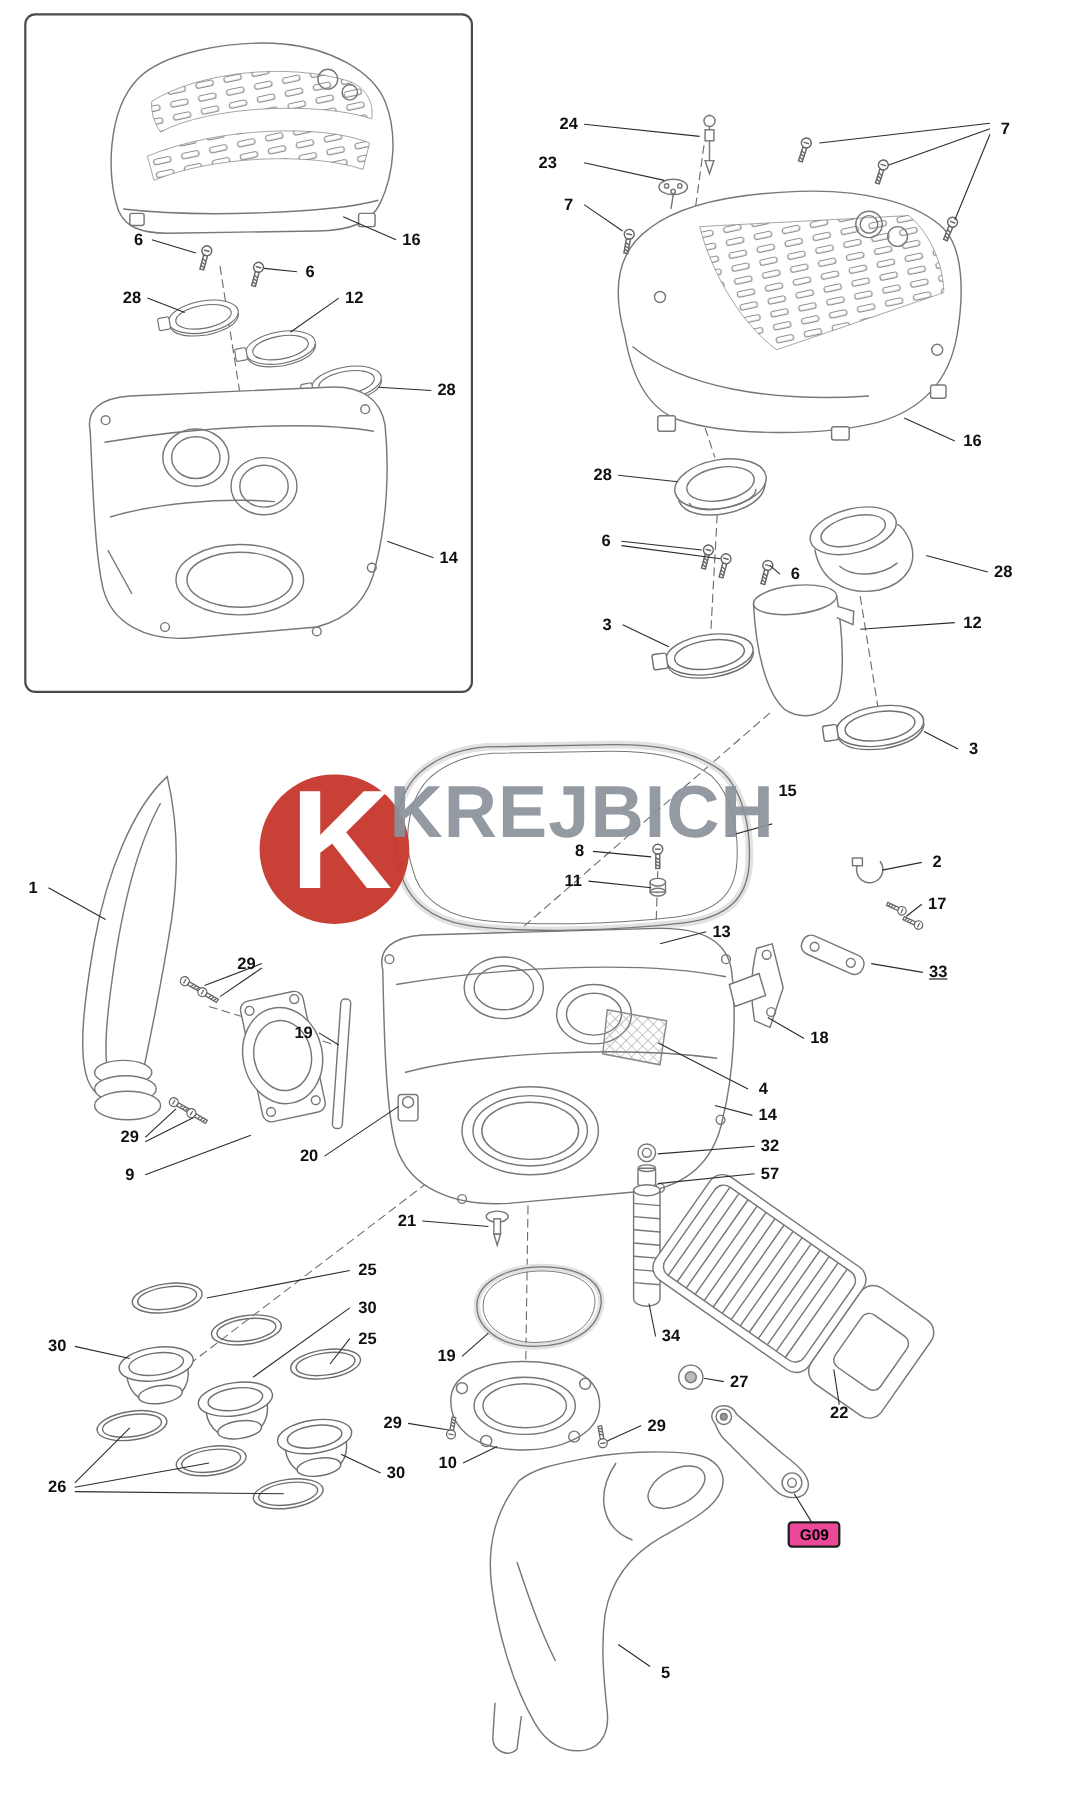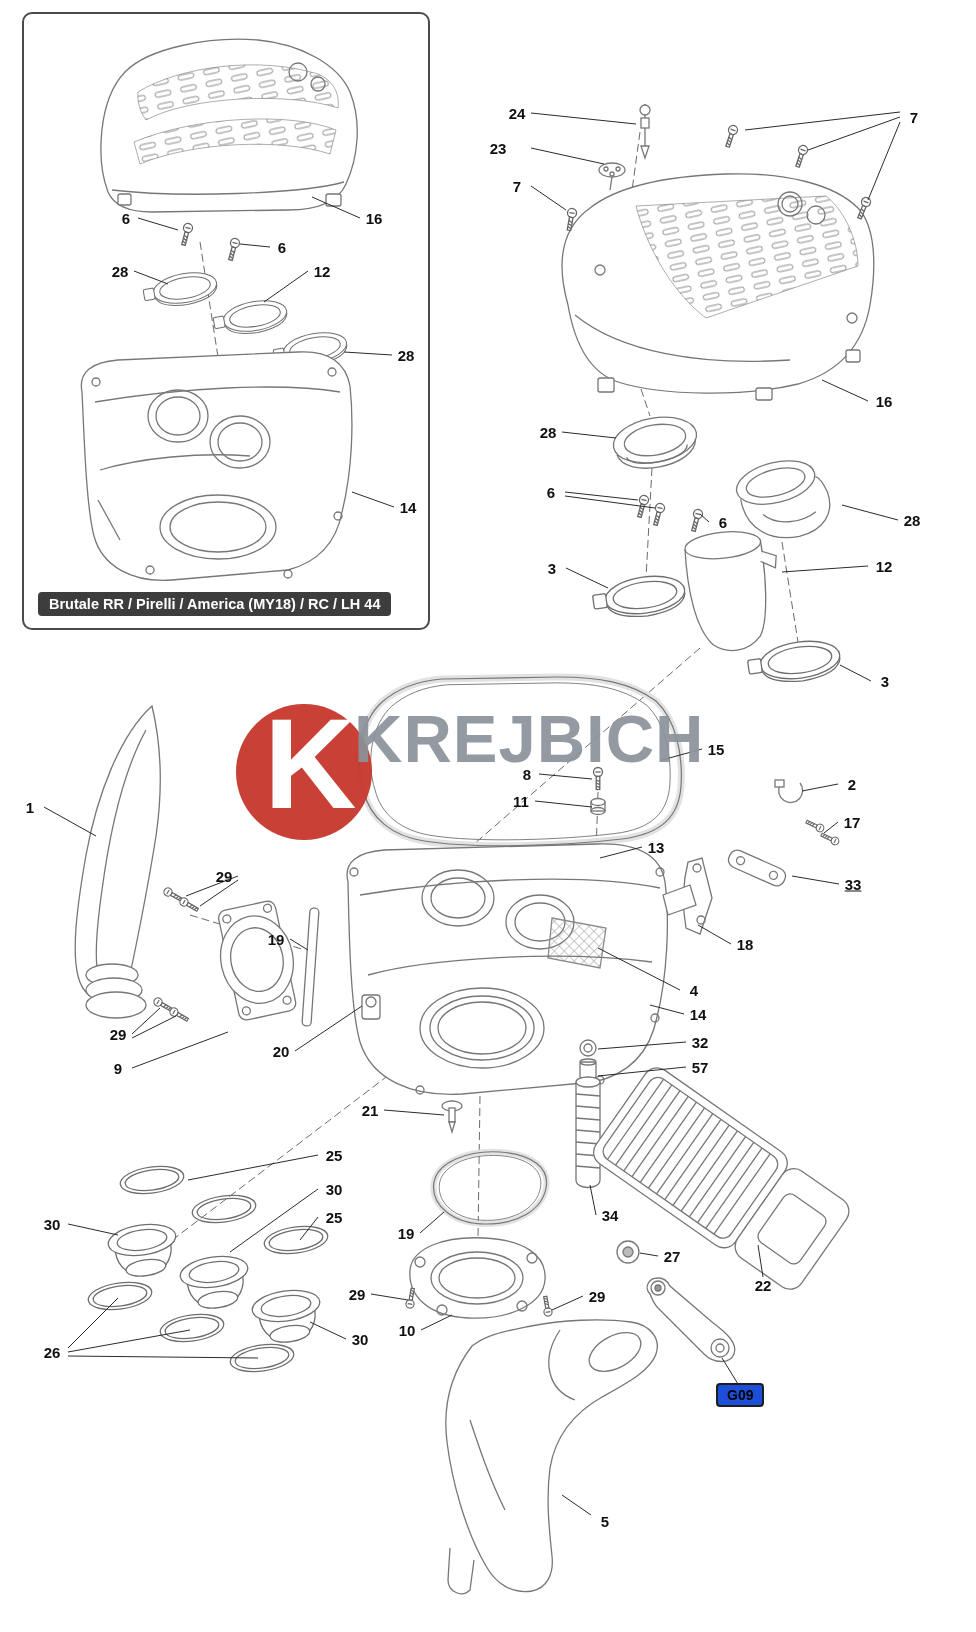--- a/index.html
+++ b/index.html
@@ -6,21 +6,21 @@
   .page{position:relative;width:976px;height:1632px;background:#fff;overflow:hidden;
         font-family:"Liberation Sans",sans-serif;}
   svg.art{position:absolute;left:0;top:0;}
   .inset-frame{position:absolute;left:22px;top:12px;width:404px;height:614px;
         border:2px solid #4a4a4a;border-radius:10px;pointer-events:none;}
   .callout-layer{position:absolute;left:0;top:0;width:100%;height:100%;pointer-events:none;}
   .callout{position:absolute;transform:translate(-50%,-50%);font-weight:700;font-size:15px;
         color:#101010;white-space:nowrap;}
   .caption{position:absolute;left:38px;top:592px;background:#3d3d3d;color:#fff;
         font-size:14.5px;font-weight:700;padding:4px 11px;border-radius:4px;white-space:nowrap;}
-  .gref{position:absolute;left:716px;top:1383px;border:2px solid #1d1d1d;background:#1d4ed8;
+  .gref{position:absolute;left:716px;top:1383px;border:2px solid #1d1d1d;background:#ec4899;
         font-weight:700;font-size:14px;padding:2px 9px;border-radius:4px;cursor:pointer;}
   .wm{position:absolute;left:236px;top:698px;width:500px;height:156px;pointer-events:none;}
   .wm-circle{position:absolute;left:0;top:6px;width:136px;height:136px;border-radius:50%;
         background:#c63a30;opacity:.97;}
   .wm-k{position:absolute;left:28px;top:-8px;font-size:128px;font-weight:700;color:#fff;}
   .wm-line{position:absolute;left:118px;font-weight:700;font-size:67px;letter-spacing:1px;
         color:rgba(138,145,153,.92);white-space:nowrap;}
   .wm-line1{top:2px;}
   .wm-line2{top:62px;left:96px;}
 </style>
@@ -418,21 +418,20 @@
   </svg>
 
   <div class="inset-frame"></div>
 
   <div class="wm">
     <div class="wm-circle"></div>
     <div class="wm-k">K</div>
     <div class="wm-line wm-line1">KREJBICH</div>
   </div>
 
-  <div class="caption">Brutale RR / Pirelli / America (MY18) / RC / LH 44</div>
 
   <div class="gref">G09</div>
 
   <div class="callout-layer" id="callout-layer">
       <div class="callout" style="left: 126px; top: 218px;">6</div>
       <div class="callout" style="left: 282px; top: 247px;">6</div>
       <div class="callout" style="left: 374px; top: 218px;">16</div>
       <div class="callout" style="left: 120px; top: 271px;">28</div>
       <div class="callout" style="left: 322px; top: 271px;">12</div>
       <div class="callout" style="left: 406px; top: 355px;">28</div>
@@ -443,21 +442,21 @@
       <div class="callout" style="left: 517px; top: 186px;">7</div>
       <div class="callout" style="left: 884px; top: 401px;">16</div>
       <div class="callout" style="left: 548px; top: 432px;">28</div>
       <div class="callout" style="left: 551px; top: 492px;">6</div>
       <div class="callout" style="left: 723px; top: 522px;">6</div>
       <div class="callout" style="left: 912px; top: 520px;">28</div>
       <div class="callout" style="left: 552px; top: 568px;">3</div>
       <div class="callout" style="left: 884px; top: 566px;">12</div>
       <div class="callout" style="left: 885px; top: 681px;">3</div>
       <div class="callout" style="left: 30px; top: 807px;">1</div>
-      <div class="callout" style="left: 716px; top: 749px;">15</div>
+      <div class="callout" style="left: 716px; top: 719px;">15</div>
       <div class="callout" style="left: 527px; top: 774px;">8</div>
       <div class="callout" style="left: 852px; top: 784px;">2</div>
       <div class="callout" style="left: 521px; top: 801px; text-align: center;">11</div>
       <div class="callout" style="left: 852px; top: 822px;">17</div>
       <div class="callout" style="left: 656px; top: 847px;">13</div>
       <div class="callout" style="left: 853px; top: 884px; text-decoration: underline;">33</div>
       <div class="callout" style="left: 224px; top: 876px;">29</div>
       <div class="callout" style="left: 745px; top: 944px;">18</div>
       <div class="callout" style="left: 276px; top: 939px;">19</div>
       <div class="callout" style="left: 694px; top: 990px;">4</div>

